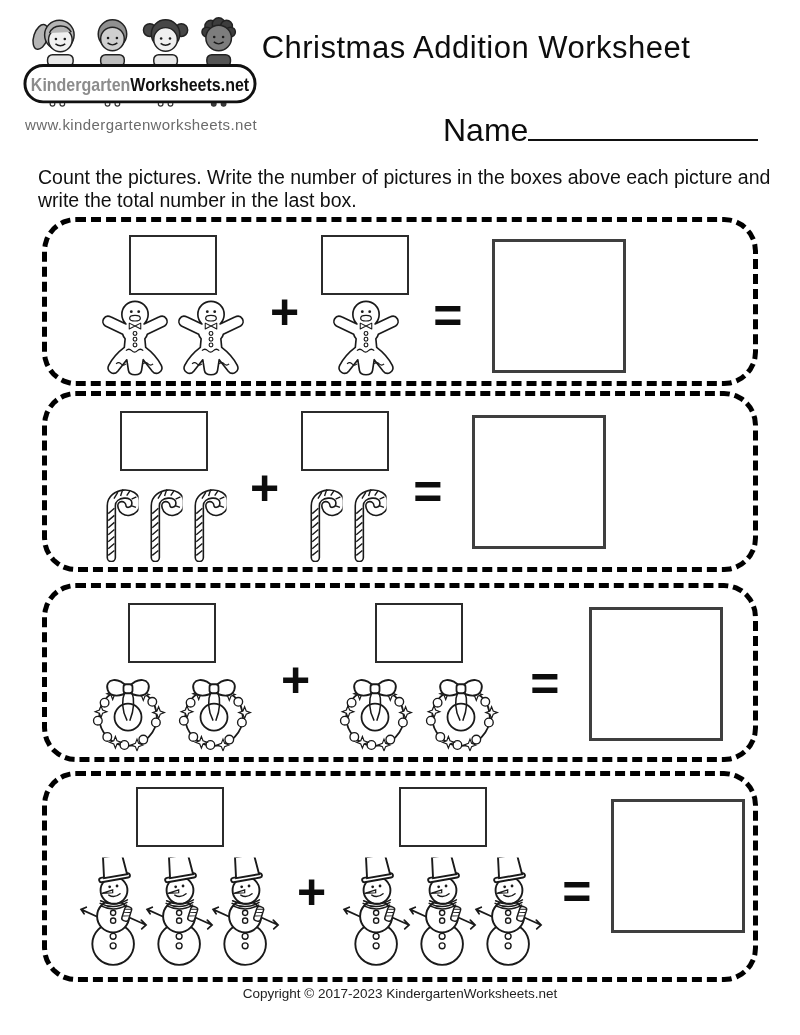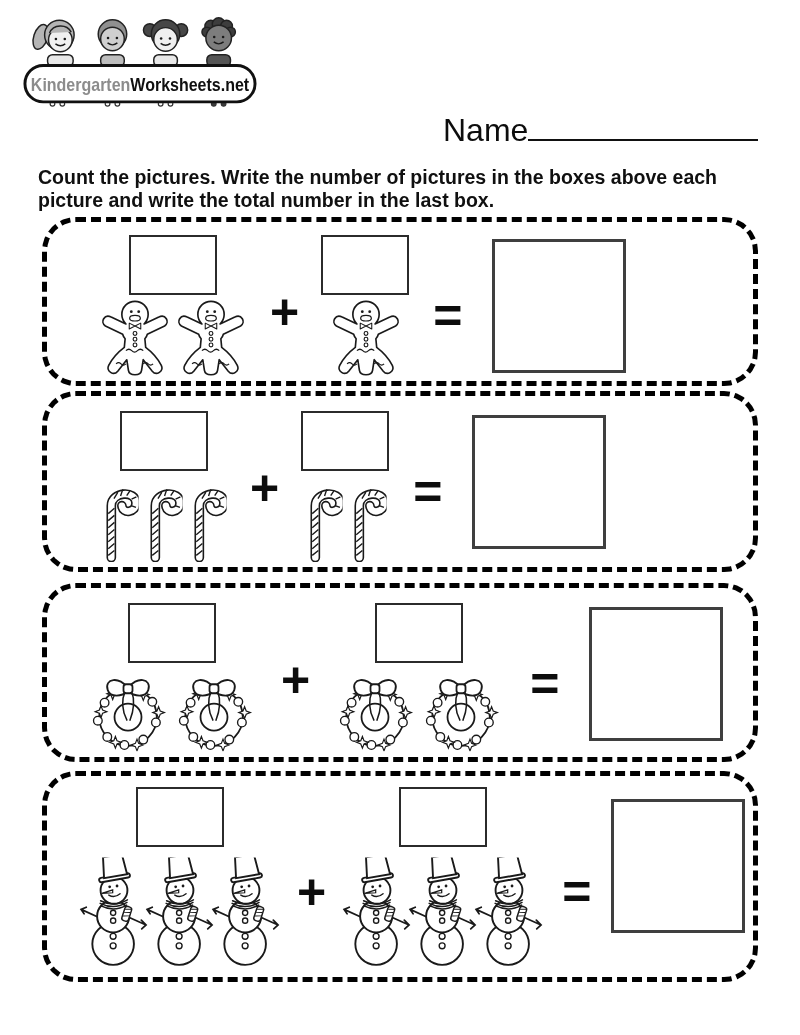--- a/index.html
+++ b/index.html
@@ -7,21 +7,21 @@
         font-family:"Liberation Sans",sans-serif;color:#111;}
 
   
   .logo{position:absolute;left:22px;top:13px;width:236px;height:104px;}
   .site-url{position:absolute;left:25px;top:116px;font-size:15px;color:#6b6b6b;letter-spacing:.4px;}
   .title{position:absolute;left:258px;top:30px;width:436px;text-align:center;
          font-size:31px;letter-spacing:.5px;color:#0d0d0d;}
   .name-row{position:absolute;left:443px;top:112px;font-size:32px;color:#0d0d0d;white-space:nowrap;}
   .name-line{display:inline-block;width:230px;border-bottom:2.5px solid #111;}
   .instructions{position:absolute;left:38px;top:166px;width:738px;font-size:19.5px;
-                line-height:1.2;color:#101010;font-weight:bold;}
+                line-height:1.2;color:#101010;}
 
   
   .row{position:absolute;left:42px;width:716px;border:5px dashed #000;border-radius:34px;
        background:#fff;box-sizing:border-box;display:flex;align-items:flex-start;}
   .r1{top:217px;height:169px;padding:9px 0 0 50px;}
   .r2{top:391px;height:181px;padding:11px 0 0 52px;}
   .r3{top:583px;height:179px;padding:11px 0 0 38px;}
   .r4{top:771px;height:211px;padding:7px 0 0 28px;}
 
   .addend{display:flex;flex-direction:column;align-items:center;}
@@ -189,21 +189,23 @@
           <circle cx="151" cy="92" r="2.4"></circle>
         <circle cx="195" cy="92" r="2.4" fill="#3d3d3d"></circle>
           <circle cx="205" cy="92" r="2.4" fill="#3d3d3d"></circle>
       </g>
 
       <rect x="3" y="53" width="234" height="37" rx="18.5" fill="#fff" stroke="#111" stroke-width="3"></rect>
     </g>
     <text x="120" y="79" text-anchor="middle" font-size="19" font-weight="bold" font-family="Liberation Sans, sans-serif" textLength="222" lengthAdjust="spacingAndGlyphs"><tspan fill="#8c8c8c">Kindergarten</tspan><tspan fill="#101010">Worksheets.net</tspan></text>
   </svg>
 
-
+  <div class="site-url">www.kindergartenworksheets.net</div>
+
+  <div class="title">Christmas Addition Worksheet</div>
 
   <div class="name-row">
     <span>Name</span><span class="name-line"></span>
   </div>
 
   <div class="instructions">Count the pictures. Write the number of pictures in the boxes above each picture and write the total number in the last box.</div>
 
   <div class="row r1">
     <div class="addend">
       <div class="count-box"></div>
@@ -316,15 +318,16 @@
           <svg class="pic pic-snowman" viewBox="0 0 90 126">
             <use href="#sym-snowman"></use>
           </svg>
         </div>
     </div>
     <div class="op eq">=</div>
     <div class="answer-box"></div>
   </div>
 
   <div class="footer">
+    <div>Copyright © 2017-2023 KindergartenWorksheets.net</div>
   </div>
 
 </div>
 
 </body></html>

